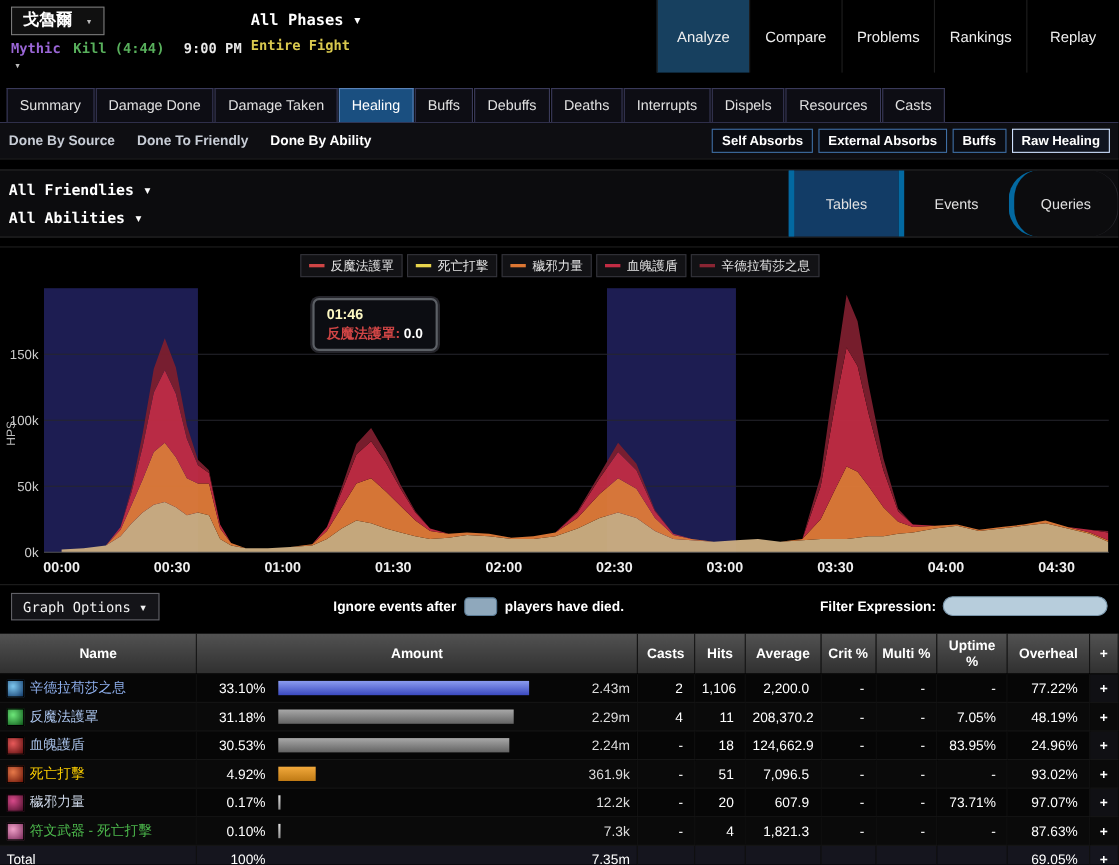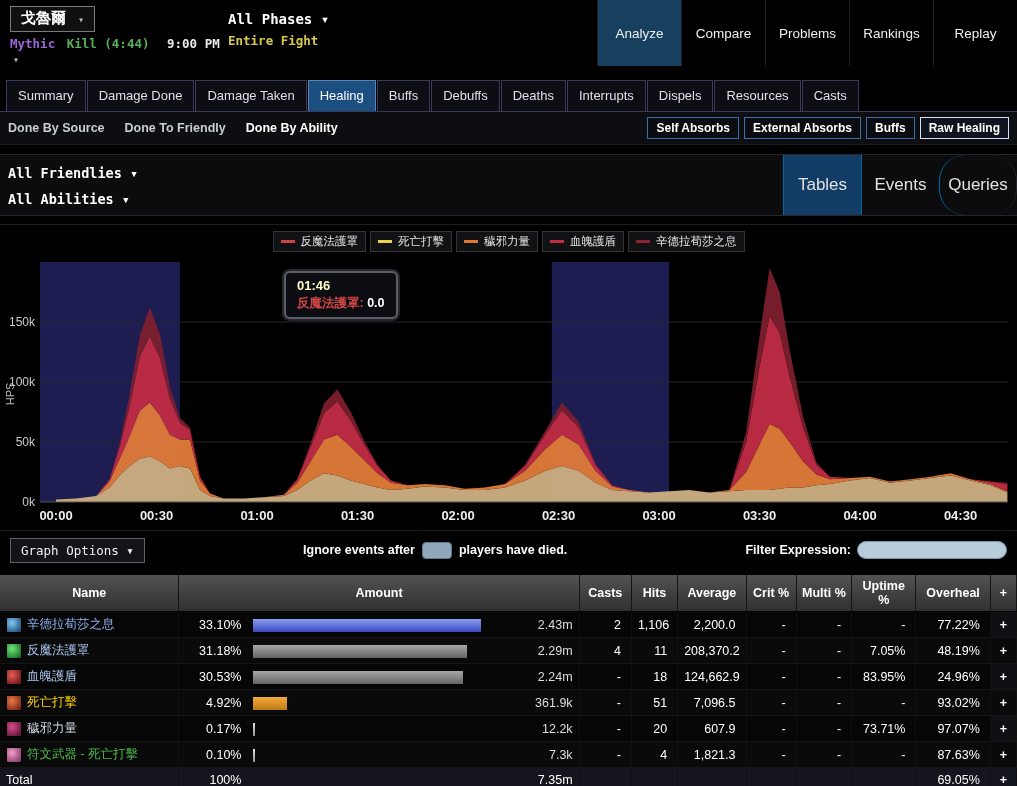--- a/index.html
+++ b/index.html
@@ -56,22 +56,22 @@
     color:#c41e3a; cursor:pointer; }
   .close-x { color:#e8e8e8; font-size:11px; margin-left:5px; }
   .fe-line { margin-top:10px; font-size:12.5px; font-weight:bold; }
   .fe-friendlies { color:#fff; cursor:pointer; }
   .fe-enemies { color:#8a93a3; margin-left:12px; cursor:pointer; }
   .fp-col2 { padding:10px 8px 0; }
   .sel-line { font-family:"DejaVu Sans Mono",monospace; font-size:13.5px; font-weight:bold;
     color:#fff; cursor:pointer; }
   .sel-line2 { margin-top:10px; }
   .view-group { margin-left:auto; display:flex; height:100%; }
-  .view-btn { width:78px; display:flex; align-items:center; justify-content:center;
-    font-size:17px; color:#e2e2e2; border-left:1px solid #0369a1; cursor:pointer; }
+  .view-btn { width:100px; display:flex; align-items:center; justify-content:center;
+    font-size:13px; color:#e2e2e2; border-left:5px solid #0369a1; cursor:pointer; }
   .view-btn:last-child { border-right:1px solid #232328;border-radius:26px; }
   .view-btn.active { background:#123c66; }
 
   
   .chart-panel { position:relative; margin-top:8px; background:#000;
     border-top:1px solid #1e1e1e; border-bottom:1px solid #1e1e1e; }
   .legend-row { display:flex; justify-content:center; gap:4px; padding:6px 0 2px; }
   .legend-item { display:flex; align-items:center; background:#121215; border:1px solid #33333a;
     padding:2px 7px; font-size:11.5px; color:#e6e6e6; cursor:pointer; white-space:nowrap; }
   .legend-swatch { width:14px; height:3px; margin-right:6px; }
@@ -95,21 +95,21 @@
 
   
   table { width:1017px; border-collapse:collapse; table-layout:fixed; margin-top:6px; font-size:12.5px; }
   thead th { background:linear-gradient(180deg,#525252,#303030); color:#fff; font-weight:bold;
     padding:4px 4px; border-right:1px solid #141414; border-bottom:1px solid #000; }
   tbody td { padding:4px 6px; border-bottom:1px solid #161616; border-right:1px solid #101010;
     background:#060606; height:25px; }
   tbody tr:nth-child(even) td { background:#0a0a0a; }
   .name-flex { display:flex; align-items:center; gap:5px; overflow:hidden; white-space:nowrap; }
   .abil-icon { width:16px; height:16px; border:1px solid #000; flex:none; }
-  .amount-flex { display:flex; align-items:flex-end; }
+  .amount-flex { display:flex; align-items:flex-start; }
   .pct { width:56px; text-align:right; color:#fff; flex:none; }
   .bar-wrap { flex:1; height:13px; margin:0 10px 0 12px; }
   .bar { height:13px; min-width:2px; }
   .bar.empty { min-width:0; width:0 !important; }
   td.num { text-align:right; color:#fff; padding-right:10px; }
   td.plus { text-align:center; color:#fff; font-weight:bold; background:#101014; cursor:pointer; }
   tr.total-row td { background:#15151e; color:#fff; }
 </style>
 </head>
 <body>

